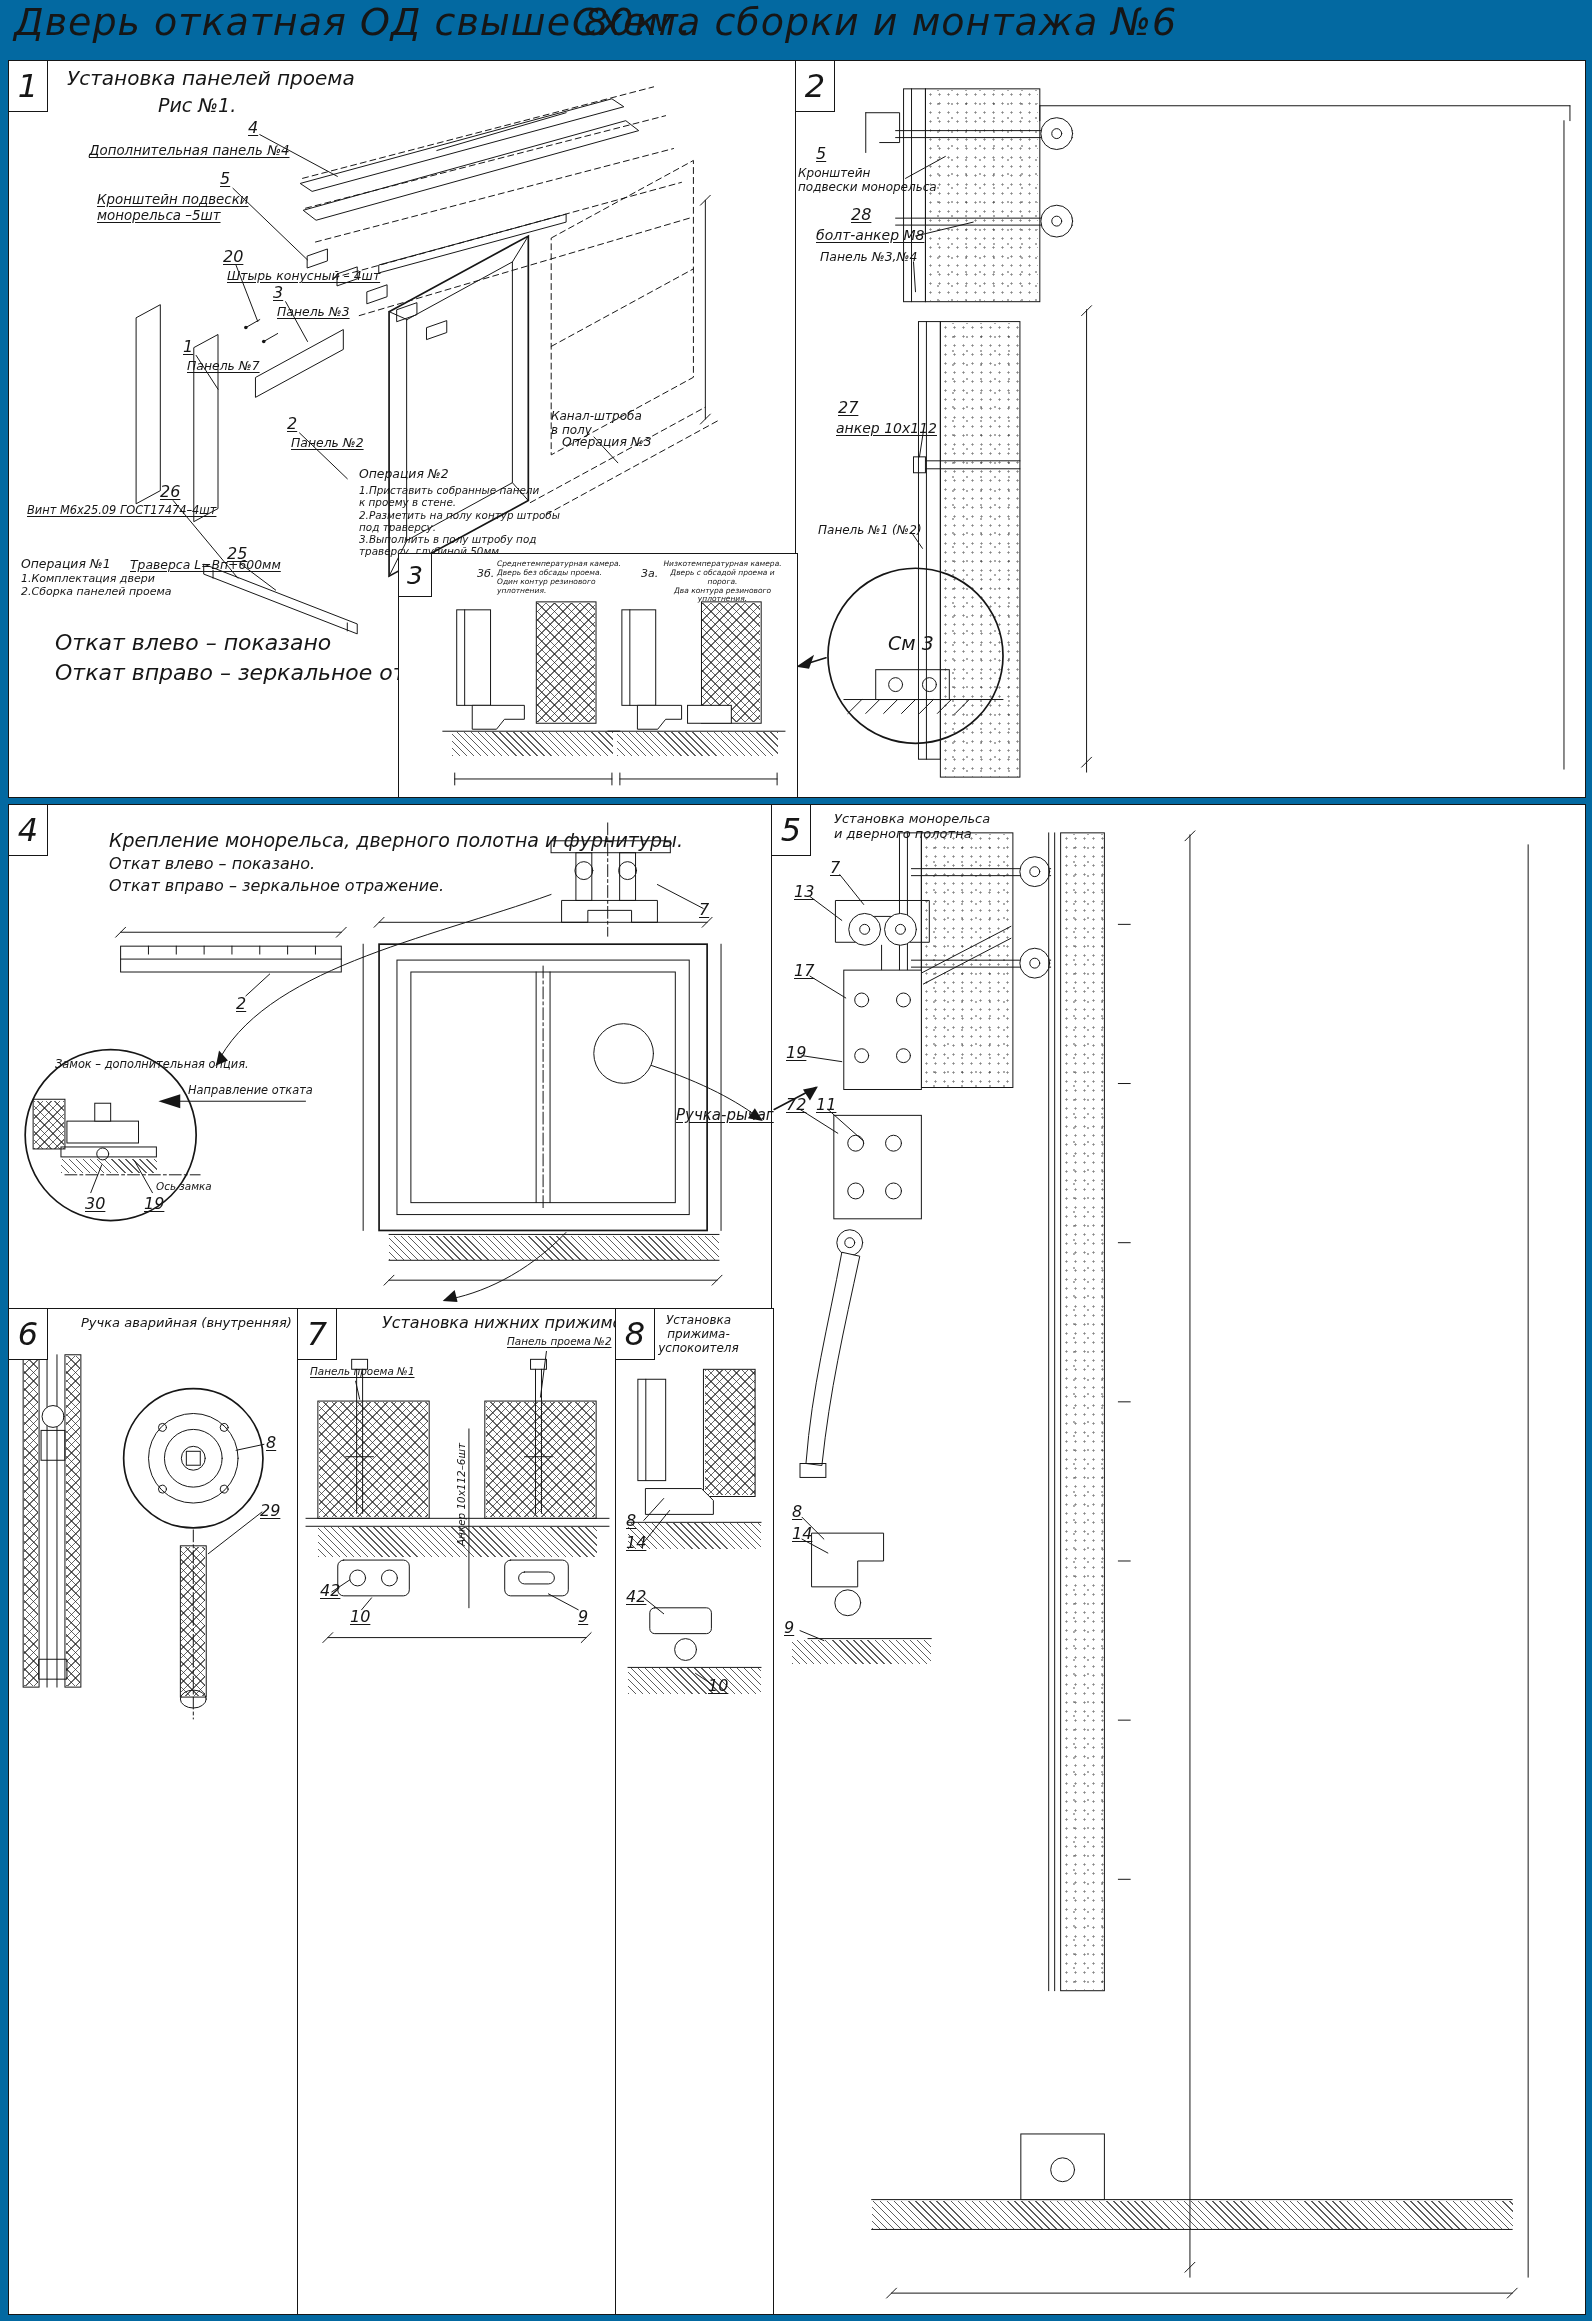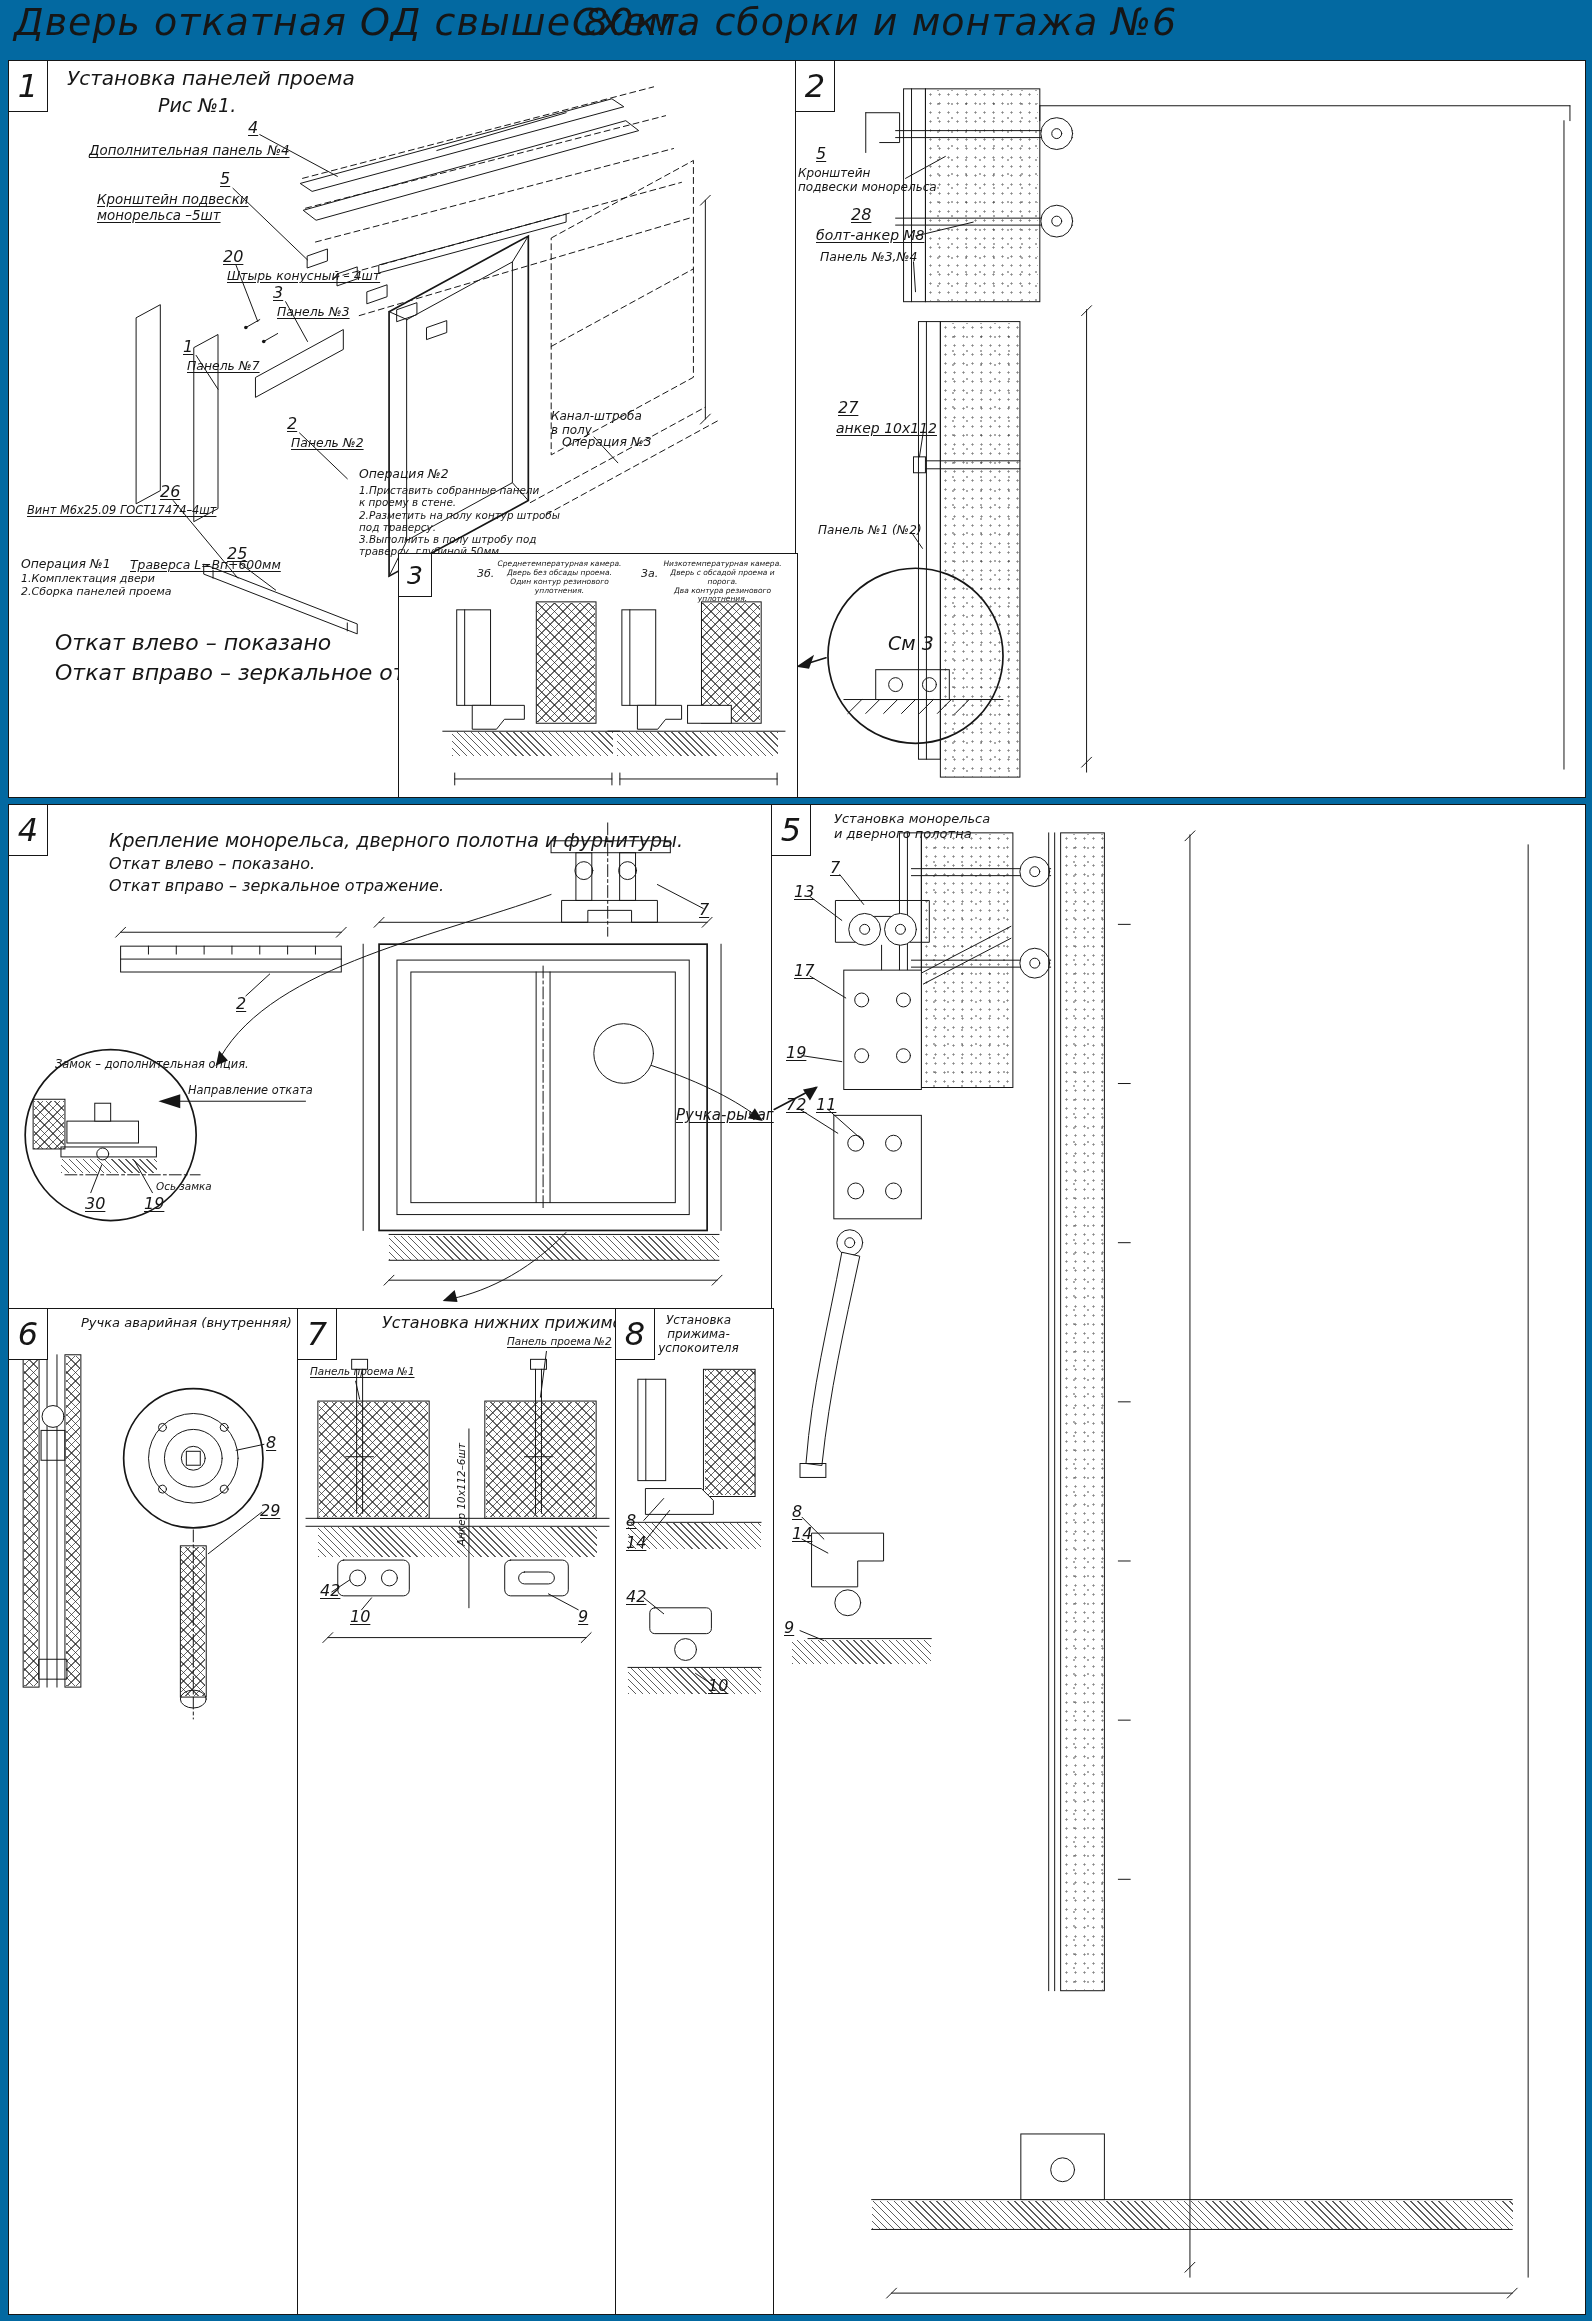--- a/index.html
+++ b/index.html
@@ -248,21 +248,21 @@
         <rect x="304" y="48" width="60" height="122"></rect>
         <rect class="wf" x="290" y="152" width="44" height="18"></rect>
         <path class="wf" d="M240,152 h44 v14 h-16 l-8,10 h-20 z"></path>
         <line x1="210" y1="178" x2="388" y2="178"></line>
         <line x1="222" y1="226" x2="380" y2="226"></line>
         <line x1="222" y1="220" x2="222" y2="232"></line>
         <line x1="380" y1="220" x2="380" y2="232"></line>
       </g>
     </svg>
     <div class="lbl" style="left:78px;top:14px;font-size:11px">3б.</div>
-    <div class="lbl pre" style="left:98px;top:6px;width:125px;text-align:center;font-size:7.5px">Среднетемпературная камера. Дверь без обсады проема.
+    <div class="lbl pre" style="left:98px;top:6px;width:125px;font-size:7.5px">Среднетемпературная камера. Дверь без обсады проема.
 Один контур резинового уплотнения.</div>
     <div class="lbl" style="left:242px;top:14px;font-size:11px">3а.</div>
     <div class="lbl pre" style="left:261px;top:6px;width:125px;text-align:center;font-size:7.5px">Низкотемпературная камера. Дверь с обсадой проема и порога.
 Два контура резинового уплотнения.</div>
   </section>
 
   <section class="box" style="left:8px;top:804px;width:764px;height:505px">
     <div class="secnum">4</div>
     <div class="hdiv dh" style="left:380px;top:431px;width:330px;height:24px"></div>
     <div class="hdiv xh" style="left:25px;top:296px;width:30px;height:48px"></div>

